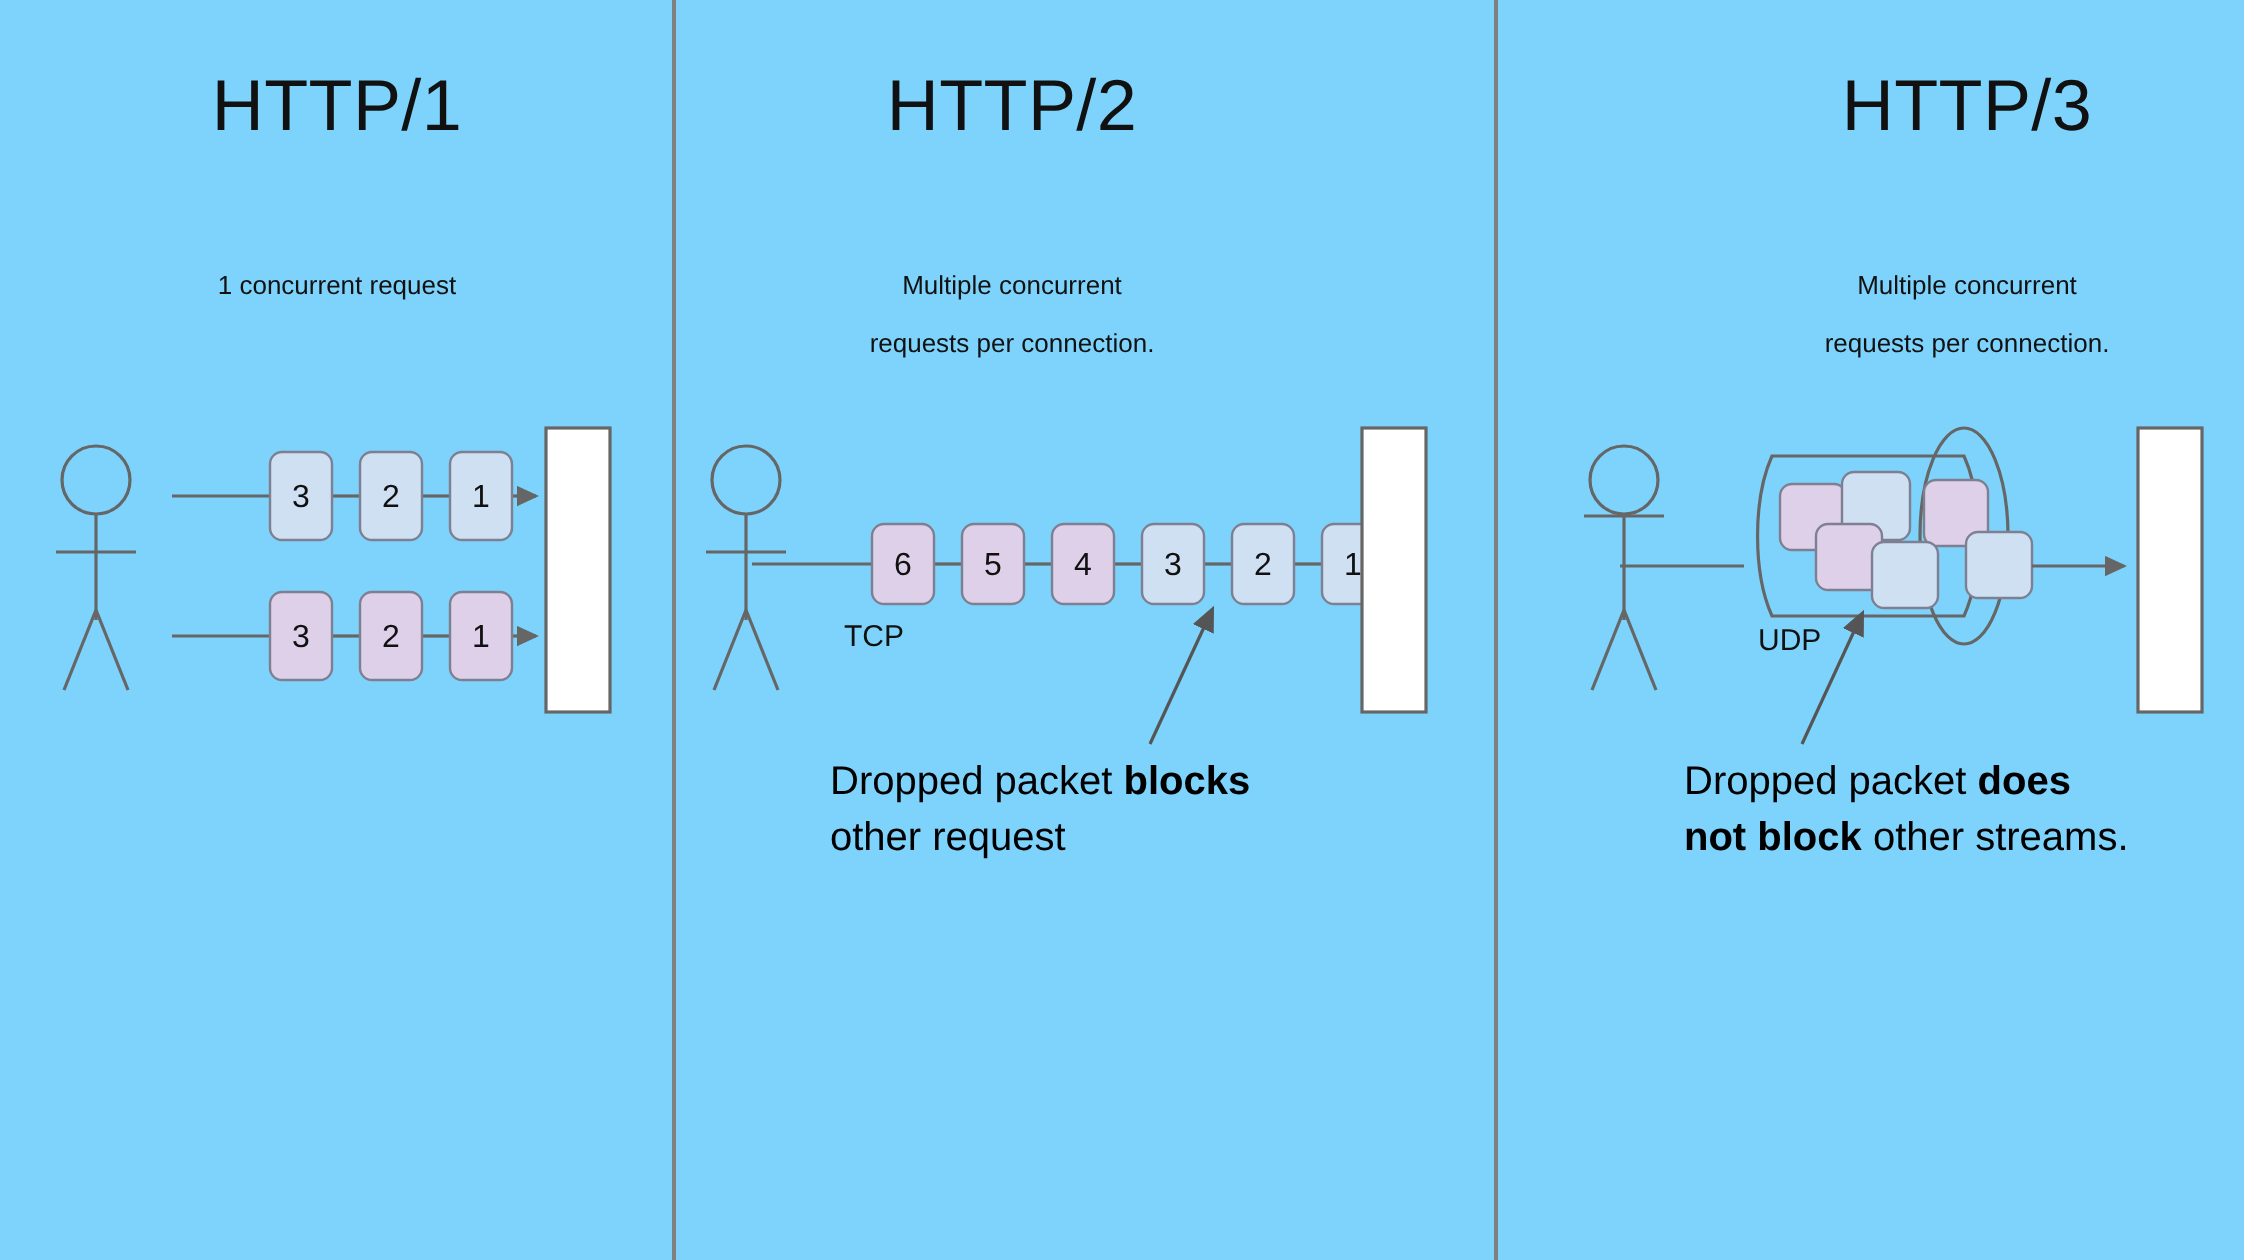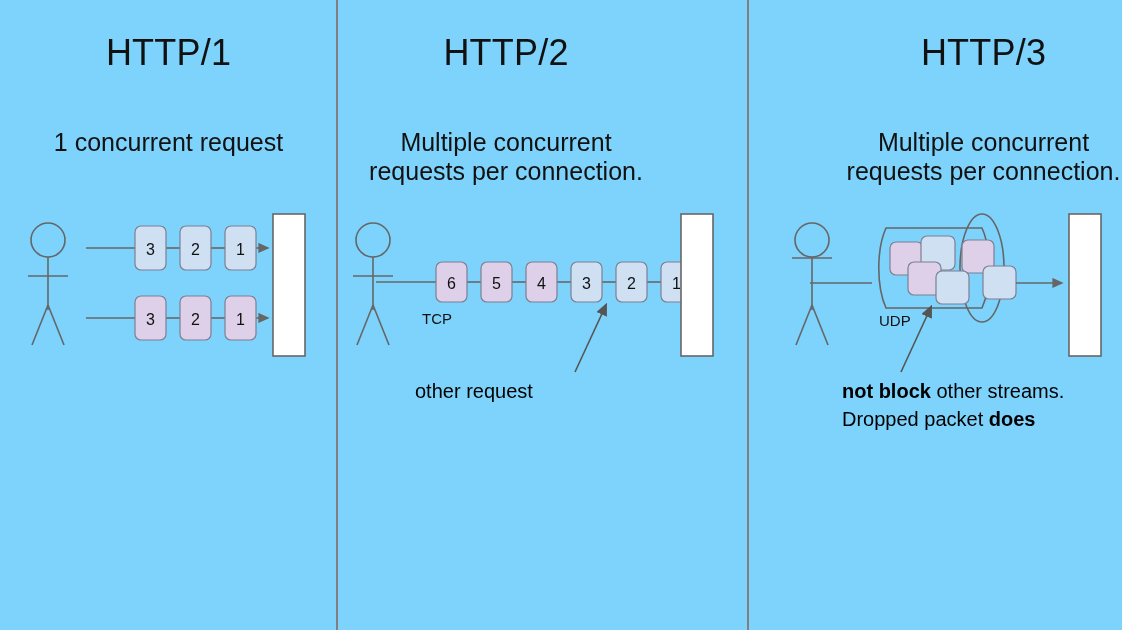--- a/index.html
+++ b/index.html
@@ -43,21 +43,21 @@
     letter-spacing: 0.2px;
     color: #111111;
     white-space: nowrap;
   }
   .panel-desc {
     position: absolute;
     left: 0;
     right: 0;
     top: 128px;
     text-align: center;
-    font-size: 25px;
+    font-size: 13px;
     line-height: 29px;
     color: #111111;
   }
   .callout {
     position: absolute;
     font-size: 20px;
     line-height: 28px;
     color: #000000;
     white-space: nowrap;
   }
@@ -157,20 +157,23 @@
   <div class="panel" style="left:338px; width:336px;">
     <div class="panel-title">HTTP/2</div>
     <div class="panel-desc">
       <div>Multiple concurrent</div>
       <div>requests per connection.</div>
     </div>
 
     <div class="proto-label" style="left:84px; top:310px;">TCP</div>
 
     <div class="callout" style="left:77px; top:377px;">
+      <div>
+        <span>Dropped packet </span><b>blocks</b>
+      </div>
       <div>
         <span>other request</span>
       </div>
     </div>
 
     <svg class="fig" width="410" height="630">
       <defs>
         <marker id="arrowhead2" markerWidth="7" markerHeight="7" refX="6" refY="3.2" orient="auto">
           <path d="M0,0 L7,3.2 L0,6.4 z" fill="#666666"></path>
         </marker>
@@ -234,24 +237,24 @@
     <div class="panel-title">HTTP/3</div>
     <div class="panel-desc">
       <div>Multiple concurrent</div>
       <div>requests per connection.</div>
     </div>
 
     <div class="proto-label" style="left:115px; top:312px;">UDP</div>
 
     <div class="callout" style="left:78px; top:377px;">
       <div>
-        <b>not block</b><span> other streams.</span>
+        <span>Dropped packet </span><b>does</b>
       </div>
       <div>
-        <span>Dropped packet </span><b>does</b>
+        <b>not block</b><span> other streams.</span>
       </div>
     </div>
 
     <svg class="fig" width="373" height="630">
       <defs>
         <marker id="arrowhead3" markerWidth="7" markerHeight="7" refX="6" refY="3.2" orient="auto">
           <path d="M0,0 L7,3.2 L0,6.4 z" fill="#666666"></path>
         </marker>
         <marker id="arrowhead3b" markerWidth="8" markerHeight="8" refX="6.5" refY="3.6" orient="auto">
           <path d="M0,0 L8,3.6 L0,7.2 z" fill="#555555"></path>

